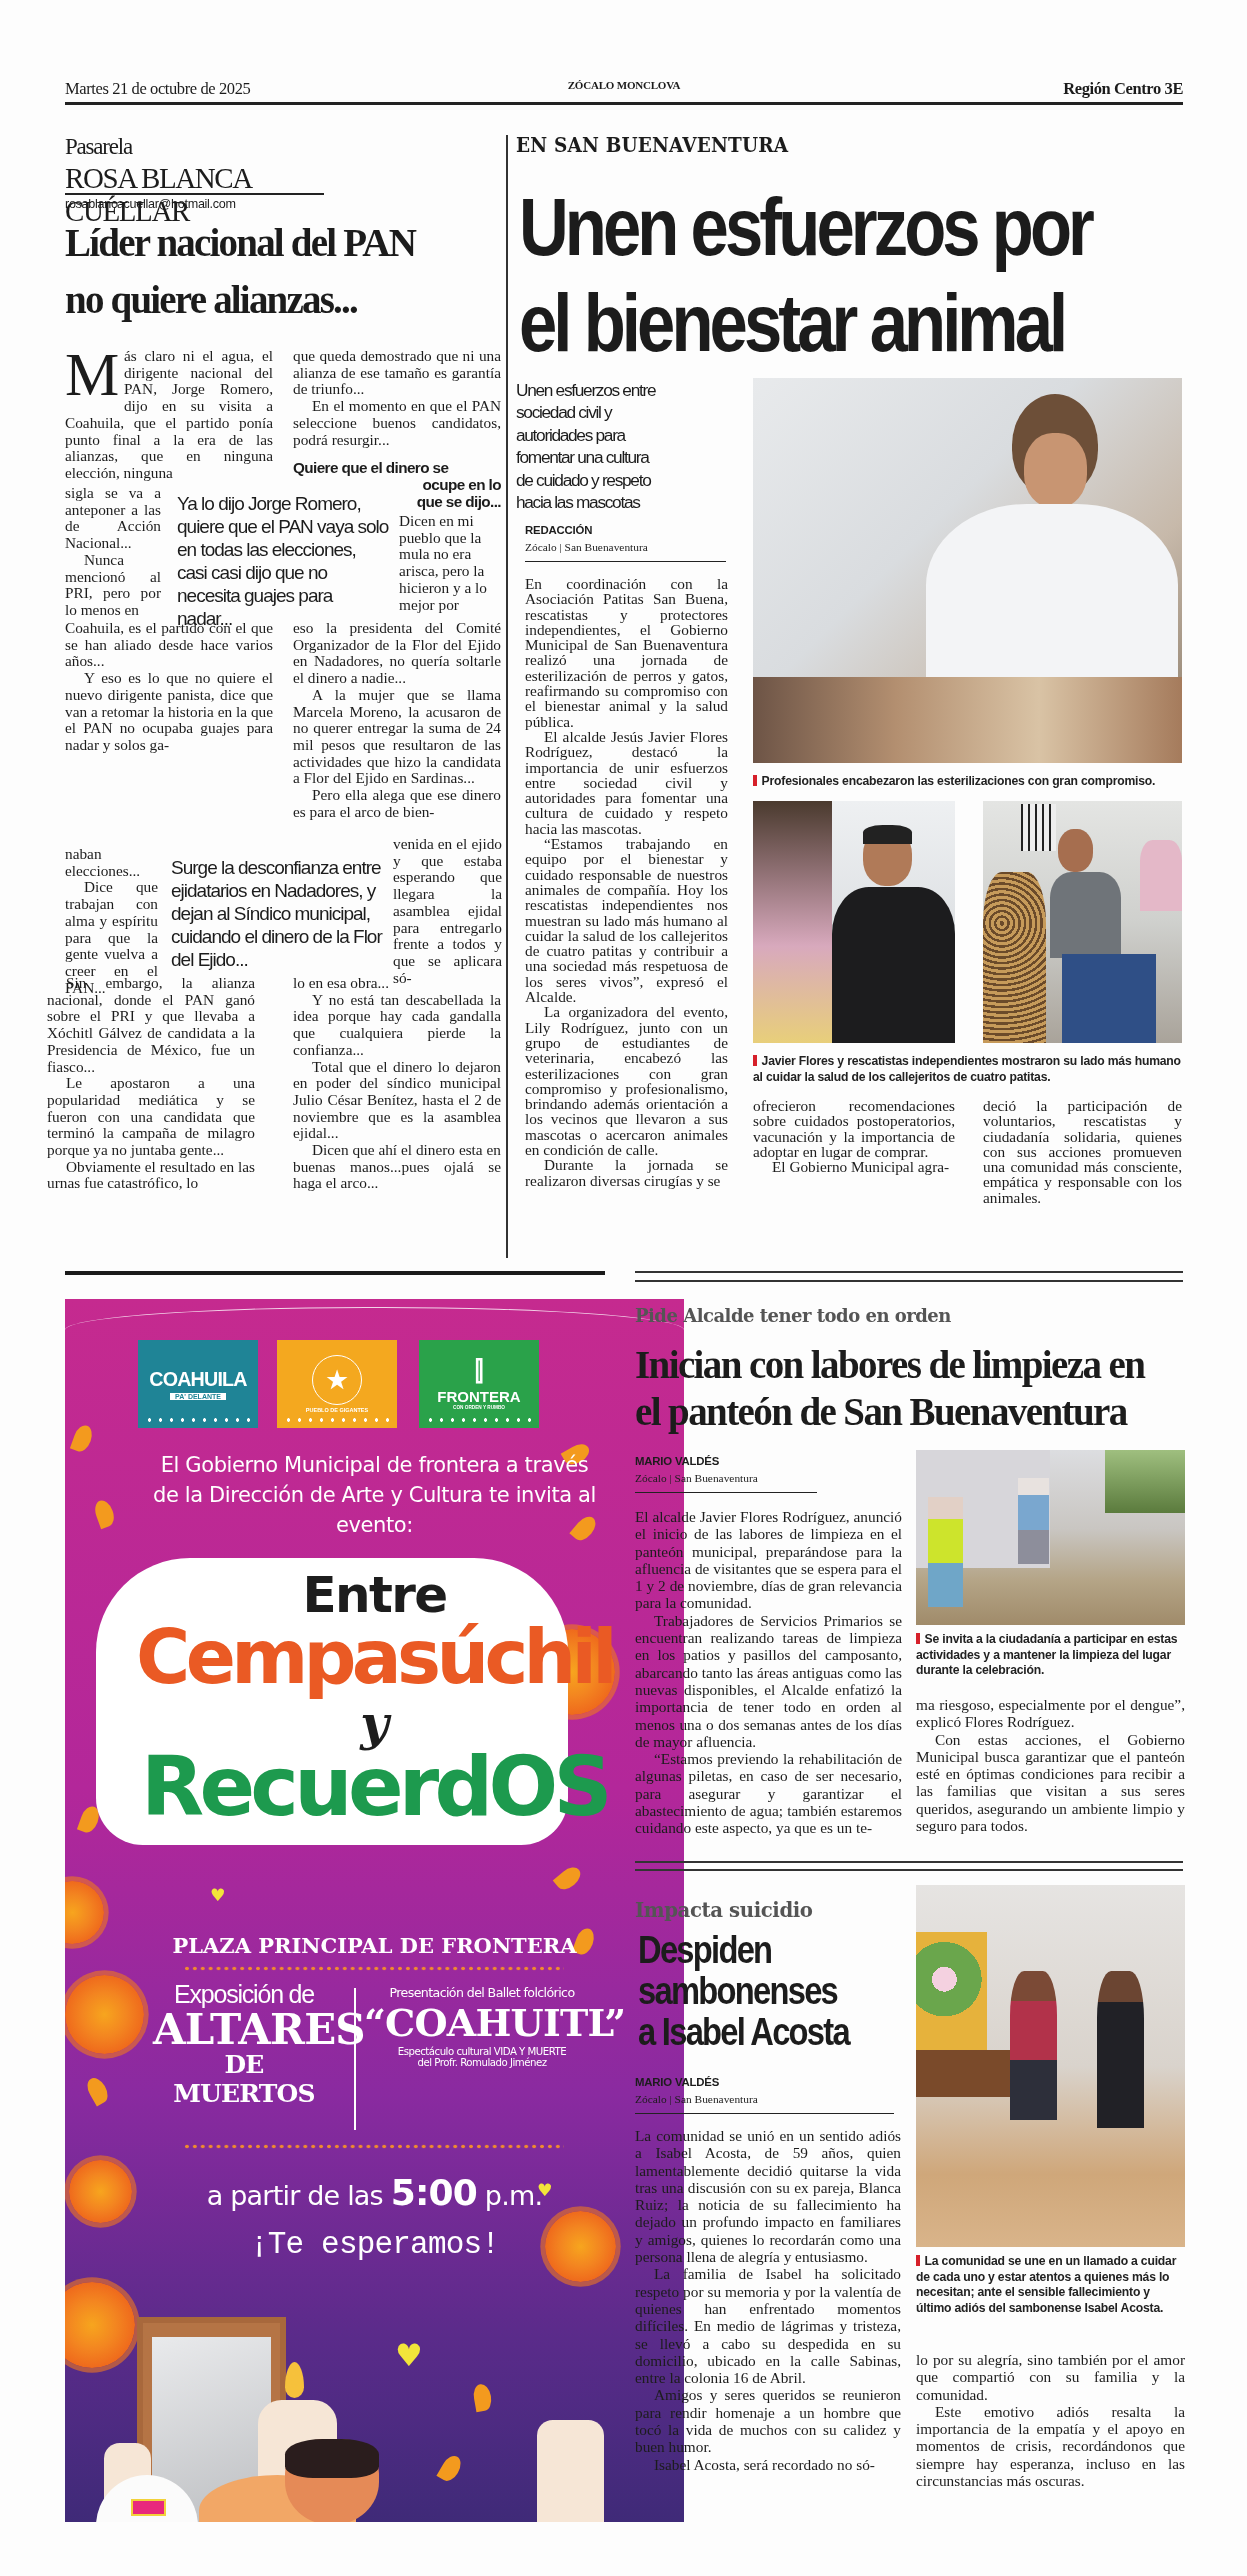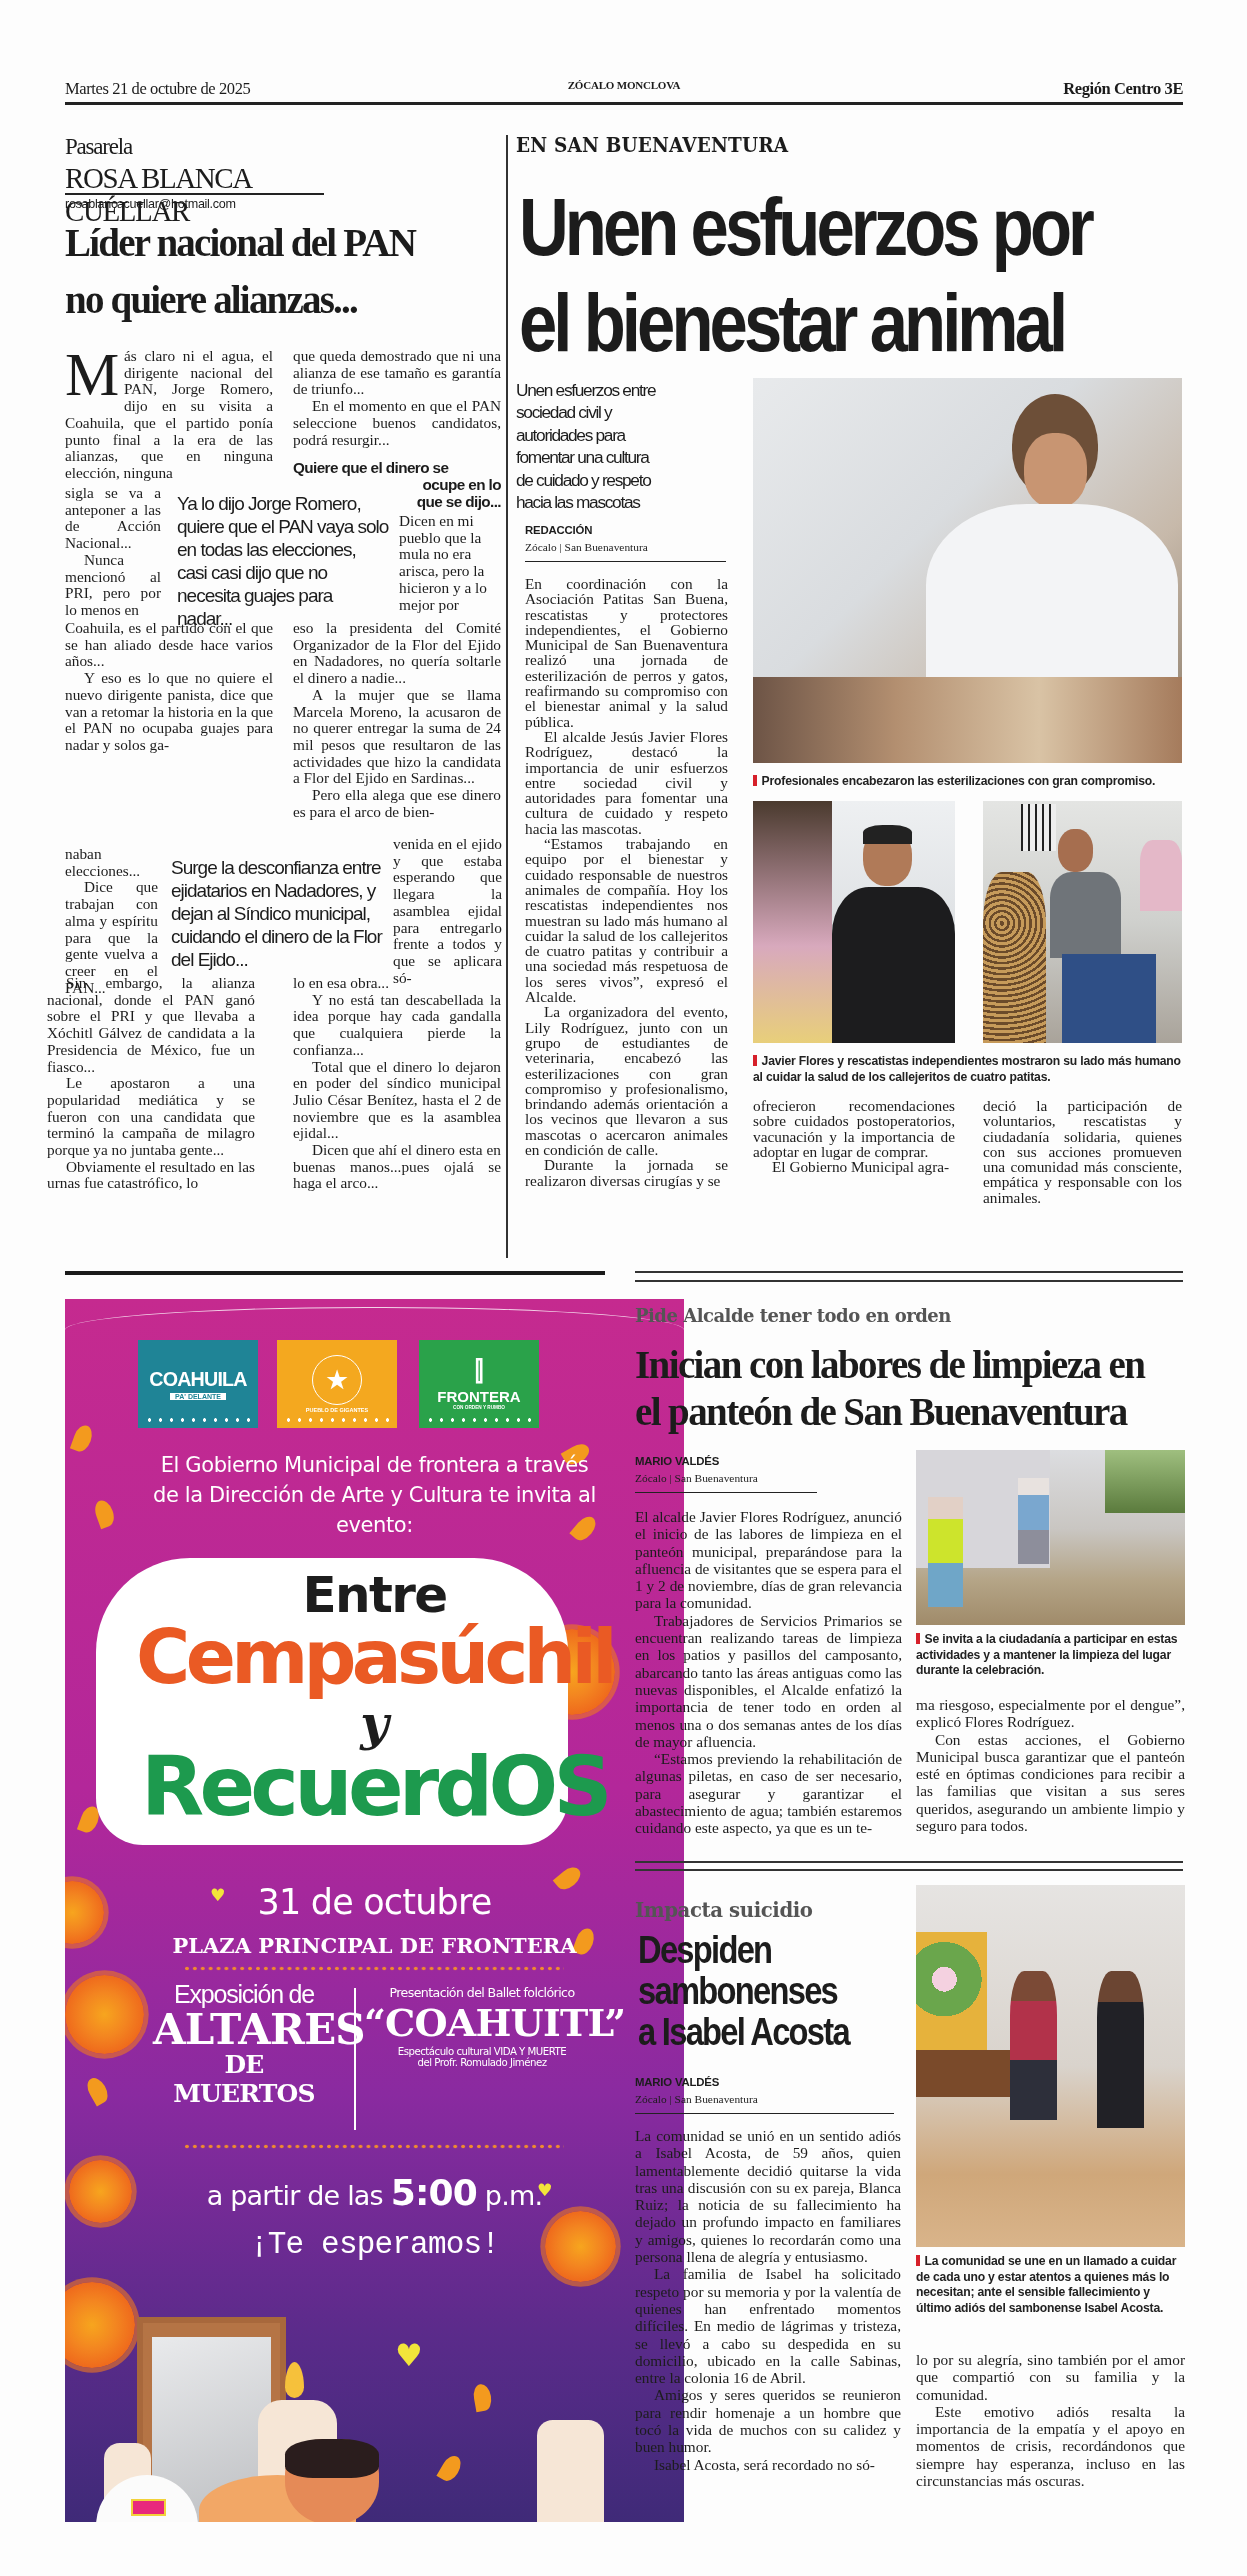--- a/index.html
+++ b/index.html
@@ -243,21 +243,20 @@
   <div class="marigold" style="left:-15.7px; top:983px; width:86px; height:86px;"></div>
 
   <div class="poster-text" style="top:151px; font-family:'DejaVu Sans', sans-serif; font-size:21px; line-height:30px; padding:0 86px; letter-spacing:-0.4px;">El Gobierno Municipal de frontera a través de la Dirección de Arte y Cultura te invita al evento:</div>
 
   <div style="position:absolute; left:31px; top:259px; width:472px; height:287px; background:#fff; border-radius:94px 94px 47px 47px;"></div>
   <div class="poster-text" style="top:267px; font-family:'DejaVu Sans', sans-serif; font-weight:bold; font-size:50px; color:#1d1d1d; letter-spacing:-1.6px;">Entre</div>
   <div class="poster-text" style="top:315px; font-family:'DejaVu Sans', sans-serif; font-weight:bold; font-size:74px; color:#ea5a24; letter-spacing:-4.7px;">Cempasúchil</div>
   <div class="poster-text" style="top:395px; font-family:'DejaVu Serif', serif; font-style:italic; font-weight:bold; font-size:49px; color:#1d1d1d;">y</div>
   <div class="poster-text" style="top:440px; font-family:'DejaVu Sans', sans-serif; font-weight:bold; font-size:82px; color:#1d9a4e; letter-spacing:-4.7px;">RecuerdOS</div>
 
-  <div class="poster-text" style="top:583px; font-family:'DejaVu Sans', sans-serif; font-size:35px; letter-spacing:-0.8px;">31 de octubre</div>
   <div class="poster-text" style="top:634px; font-family:'DejaVu Serif', serif; font-weight:bold; font-size:21px; letter-spacing:0;">PLAZA PRINCIPAL DE FRONTERA</div>
   <div style="position:absolute; left:118px; top:667px; width:381px; height:4.7px; background:radial-gradient(circle,#f08a2e 1.6px,transparent 2px) 0 0/7.9px 4.7px repeat-x;"></div>
 
   <div style="position:absolute; left:88px; top:681px; width:182px; text-align:center; color:#fff;">
     <div style="font-family:Liberation Sans, sans-serif; font-size:25px; letter-spacing:-1.2px;">Exposición de</div>
     <div style="font-family:'DejaVu Serif', serif; font-weight:bold; font-size:42px; line-height:41px; letter-spacing:-0.8px;">ALTARES</div>
     <div style="font-family:'DejaVu Serif', serif; font-weight:bold; font-size:25px; letter-spacing:-0.8px;">DE MUERTOS</div>
   </div>
   <div style="position:absolute; left:289px; top:689px; width:1.6px; height:142px; background:#fff;"></div>
   <div style="position:absolute; left:299px; top:686px; width:236px; text-align:center; color:#fff;">

